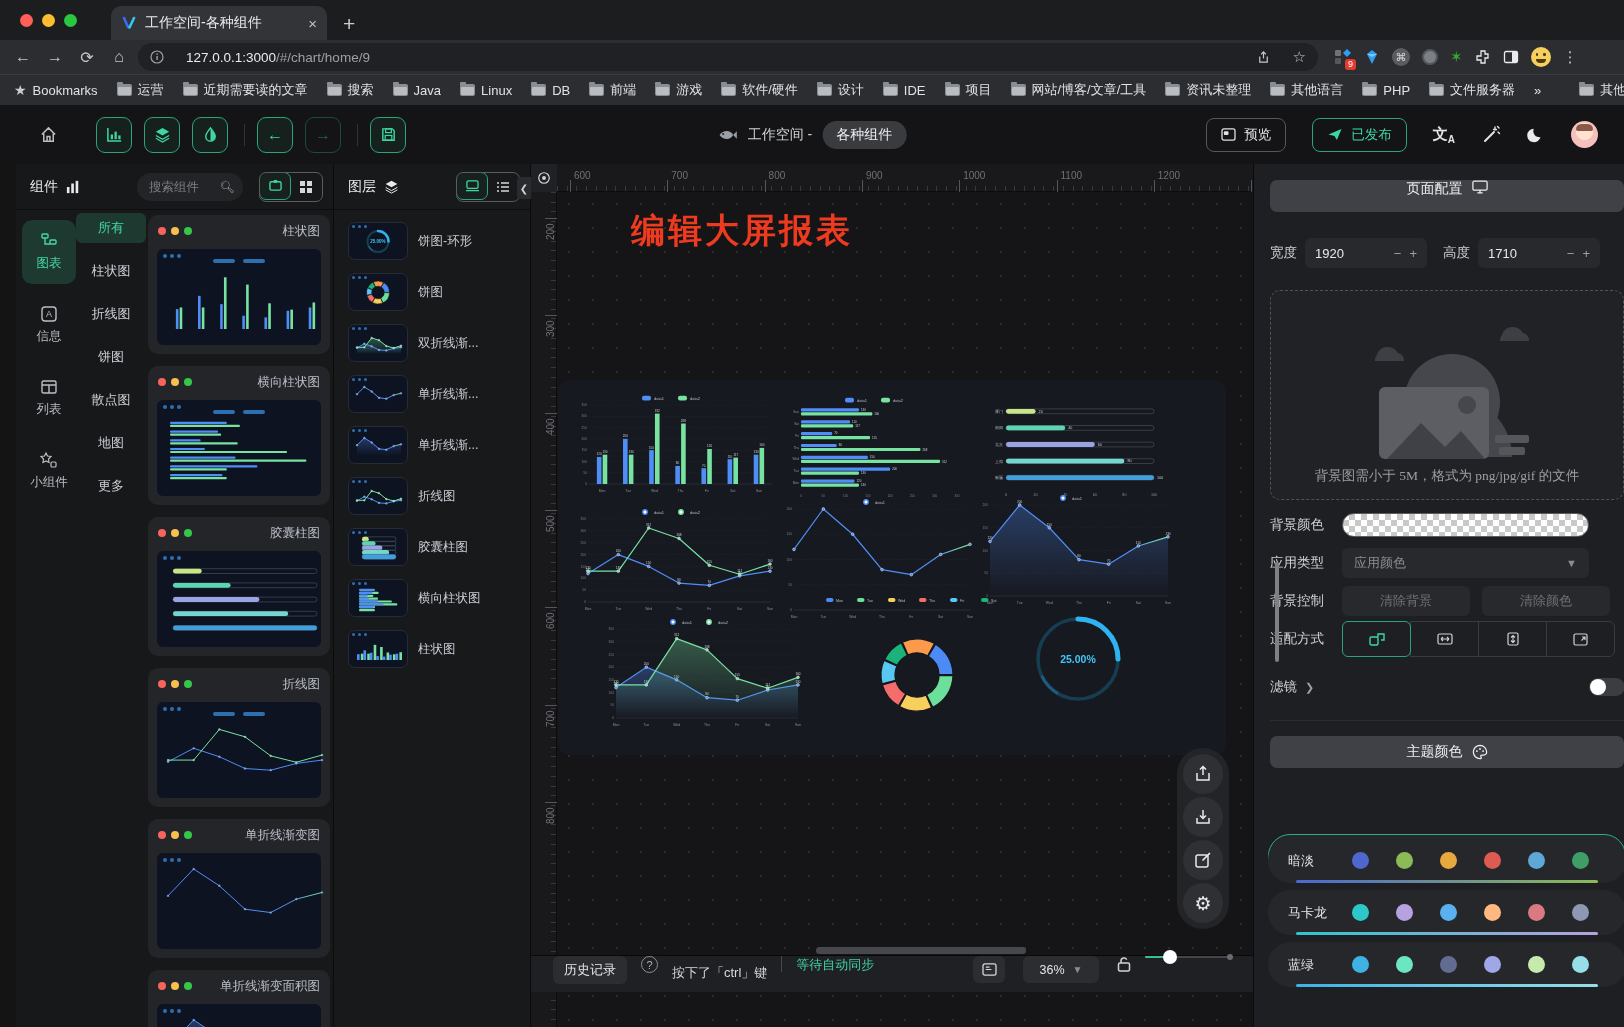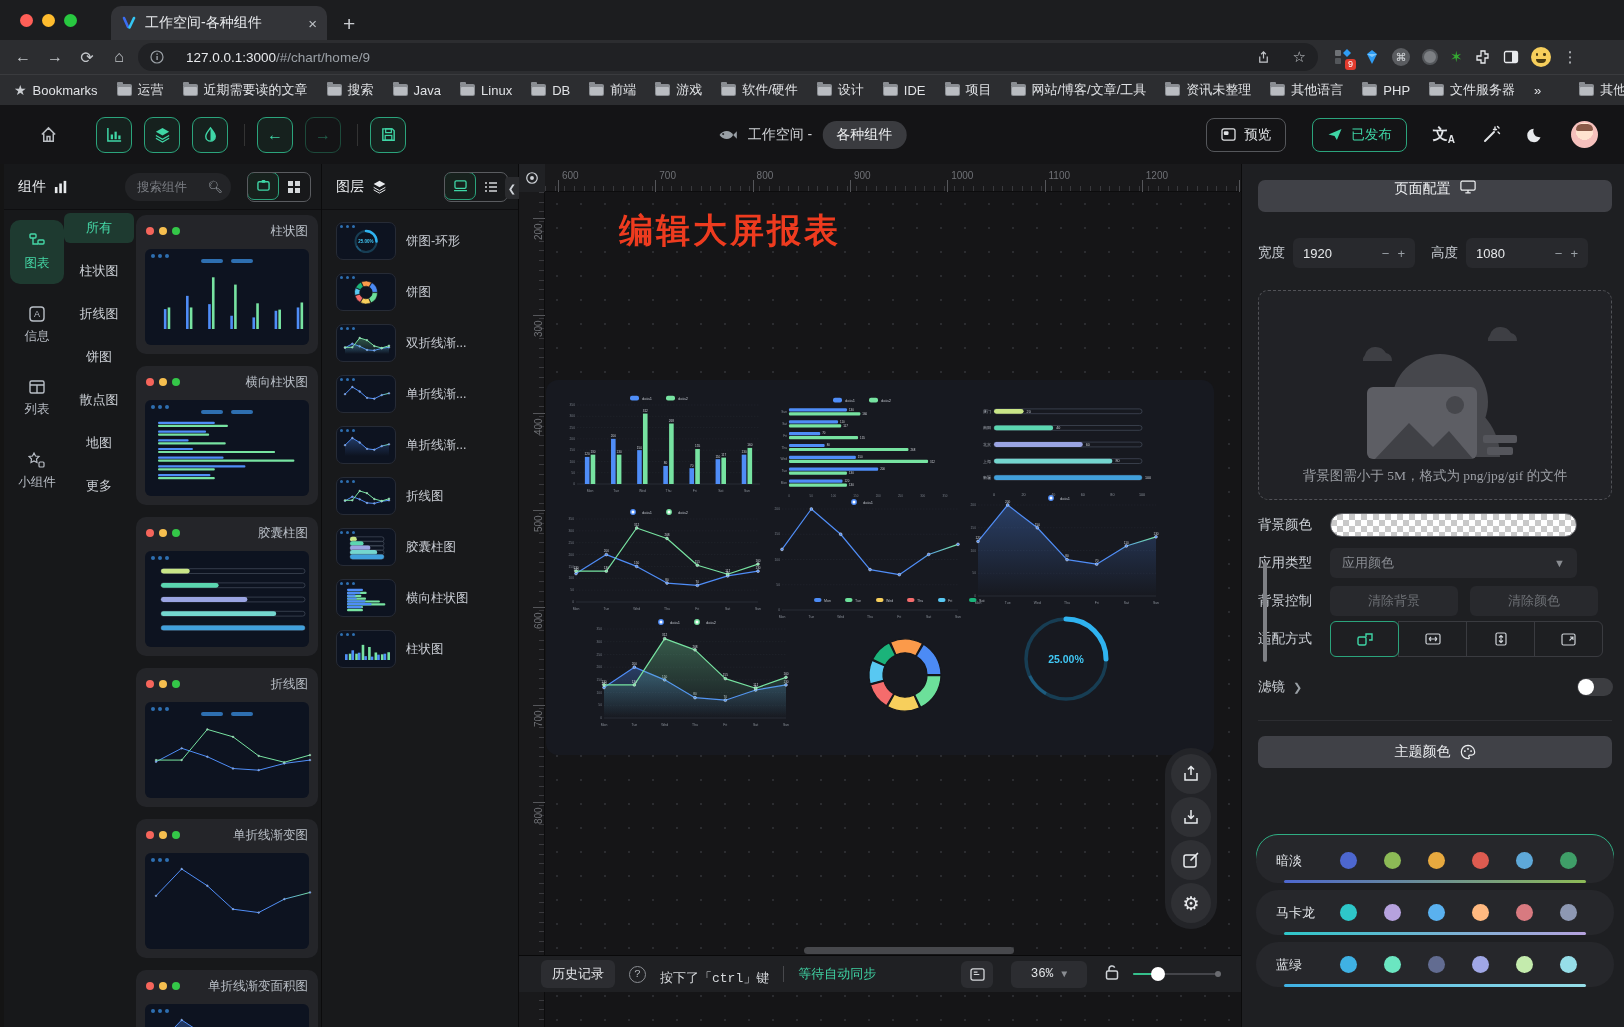--- a/index.html
+++ b/index.html
@@ -33,21 +33,21 @@
 .hsep{width:1px;height:22px;background:#333;margin:0 12px 0 4px;}
 .center-title{position:absolute;left:50%;transform:translateX(-50%);display:flex;align-items:center;gap:10px;font-size:14px;color:#cfd2d6;}
 .ws-pill{background:#3a3b3f;border-radius:14px;padding:5px 14px;color:#eceef0;}
 .right-tools{position:absolute;right:26px;display:flex;align-items:center;gap:26px;}
 .btn-preview{display:flex;align-items:center;gap:8px;border:1px solid #55575b;border-radius:8px;padding:7px 14px;font-size:13.5px;color:#dfe1e4;}
 .btn-publish{display:flex;align-items:center;gap:8px;border:1px solid #2ba47c;border-radius:8px;padding:7px 14px;font-size:13.5px;color:#3fd6a6;}
 .tool-ic{color:#e3e5e8;font-size:17px;}
 .avatar{width:27px;height:27px;border-radius:50%;background:radial-gradient(circle at 50% 38%,#ffe3cf 0 40%,#f6c1bd 41% 100%);position:relative;}
 .avatar:before{content:"";position:absolute;left:5px;top:3px;right:5px;height:7px;border-radius:6px 6px 2px 2px;background:#8a5a48;}
 
-.main{position:absolute;left:4px;top:164px;width:1552px;height:863px;}
+.main{position:absolute;left:16px;top:164px;width:1552px;height:863px;}
 .components{position:absolute;left:0;top:0;width:318px;height:863px;background:#17181a;border-right:1px solid #0b0b0c;overflow:hidden;}
 .panelhead{height:46px;display:flex;align-items:center;padding:0 10px 0 14px;gap:8px;border-bottom:1px solid #0e0e10;font-size:14px;color:#e7e9ec;}
 .search{width:106px;height:28px;background:#232427;border-radius:14px;border:none;outline:none;color:#cfd2d6;font-size:12.5px;padding:0 24px 0 12px;margin-left:auto;font-family:"Liberation Sans",sans-serif;}
 .search::placeholder{color:#7b7e84;}
 .searchwrap{position:relative;margin-left:auto;display:flex;align-items:center;}
 .searchwrap .mag{position:absolute;right:8px;color:#9aa0a6;font-size:12px;}
 .vtoggle{display:flex;border:1px solid #5a5c60;border-radius:7px;overflow:hidden;margin-left:8px;}
 .vtoggle .vt{width:32px;height:28px;display:flex;align-items:center;justify-content:center;color:#d5d8db;font-size:14px;}
 .vtoggle .vt.sel{border:1px solid #2ba47c;border-radius:7px;color:#3fd6a6;background:#17211d;margin:-1px;}
 .tabcol{position:absolute;left:6px;top:56px;width:54px;display:flex;flex-direction:column;gap:9px;}
@@ -82,21 +82,21 @@
 .vruler{position:absolute;left:0;top:28px;width:26px;bottom:0;background:#19191b;border-right:1px solid #0c0c0d;background-image:repeating-linear-gradient(180deg,#39393d 0 1px,transparent 1px 9.73px);background-size:6px 100%;background-position:20px 0;background-repeat:no-repeat;}
 .rlab{position:absolute;font-size:10px;color:#6f7176;}
 .vlab{transform:rotate(-90deg);transform-origin:left top;}
 .corner{position:absolute;left:0;top:0;width:26px;height:28px;background:#202124;display:flex;align-items:center;justify-content:center;color:#cfd3d8;}
 .board{position:absolute;left:27px;top:216px;width:668px;height:375px;background:#171920;border-radius:12px;}
 .cell{position:absolute;}
 .bigtitle{position:absolute;left:100px;top:44px;font-size:34px;font-weight:bold;color:#ee3b1f;letter-spacing:3px;}
 .fabs{position:absolute;right:24px;top:584px;width:52px;border-radius:26px;background:#232428;padding:6px;display:flex;flex-direction:column;gap:3px;}
 .fab{width:40px;height:40px;border-radius:50%;background:#2f3034;display:flex;align-items:center;justify-content:center;color:#e8eaed;}
 .hscroll{position:absolute;left:285px;top:783px;width:210px;height:7px;border-radius:4px;background:#47484c;}
-.bottombar{position:absolute;left:0;top:791px;width:722px;height:37px;background:#1f2023;border-top:1px solid #09090a;display:flex;align-items:center;padding:0 22px;gap:0;font-family:Liberation Mono, monospace;}
+.bottombar{position:absolute;left:0;top:791px;width:722px;height:37px;background:#1f2023;border-top:1px solid #09090a;display:flex;align-items:flex-start;padding:0 22px;gap:0;}
 .histbtn{background:#2c2d31;border-radius:6px;padding:5px 11px;font-size:13px;color:#e3e5e8;}
 .helpc{width:17px;height:17px;border-radius:50%;border:1px solid #8a8d92;color:#aeb2b7;font-size:11px;display:flex;align-items:center;justify-content:center;margin-left:14px;}
 .ctrlhint{font-size:13px;color:#d5d8db;margin-left:14px;margin-top:8px;}
 .bdiv{width:1px;height:16px;background:#47484c;margin:0 14px;}
 .sync{font-size:13px;color:#3fd0a2;}
 .bspacer{flex:1;}
 .panelbtn{width:32px;height:27px;background:#2c2d31;border-radius:6px;display:flex;align-items:center;justify-content:center;color:#d5d8db;}
 .zoomsel{width:76px;height:27px;background:#2c2d31;border-radius:6px;display:flex;align-items:center;justify-content:center;gap:8px;font-size:12.5px;color:#e3e5e8;margin-left:18px;}
 .zoomsel .chev{color:#8a8d92;font-size:10px;}
 .lockic{margin-left:18px;color:#cfd3d8;}
@@ -1341,21 +1341,21 @@
     </div>
     <div class="srow" style="left:16px;top:74px;gap:8px;">
       <span class="slabel">宽度</span>
       <span class="stepper" style="width:122px">
         <span class="val">1920</span>
         <span class="sgn">−</span>
         <span class="sgn">+</span>
       </span>
       <span class="slabel" style="margin-left:8px">高度</span>
       <span class="stepper" style="width:122px">
-        <span class="val">1080</span>
+        <span class="val">1710</span>
         <span class="sgn">−</span>
         <span class="sgn">+</span>
       </span>
     </div>
     <div class="dropzone">
       <svg width="260" height="150" viewBox="0 0 260 150">
         <path d="M60 38a10 10 0 0 1 10-8 12 12 0 0 1 11 6 8 8 0 0 1 6 8H58a7 7 0 0 1 2-6z" fill="#3e3f44"></path>
         <path d="M185 18a10 10 0 0 1 10-8 12 12 0 0 1 11 6 8 8 0 0 1 6 8h-29a7 7 0 0 1 2-6z" fill="#3e3f44"></path>
         <path d="M75 140a60 60 0 0 1 120 0z" fill="#46474c"></path>
           <circle cx="135" cy="85" r="48" fill="#46474c"></circle>

